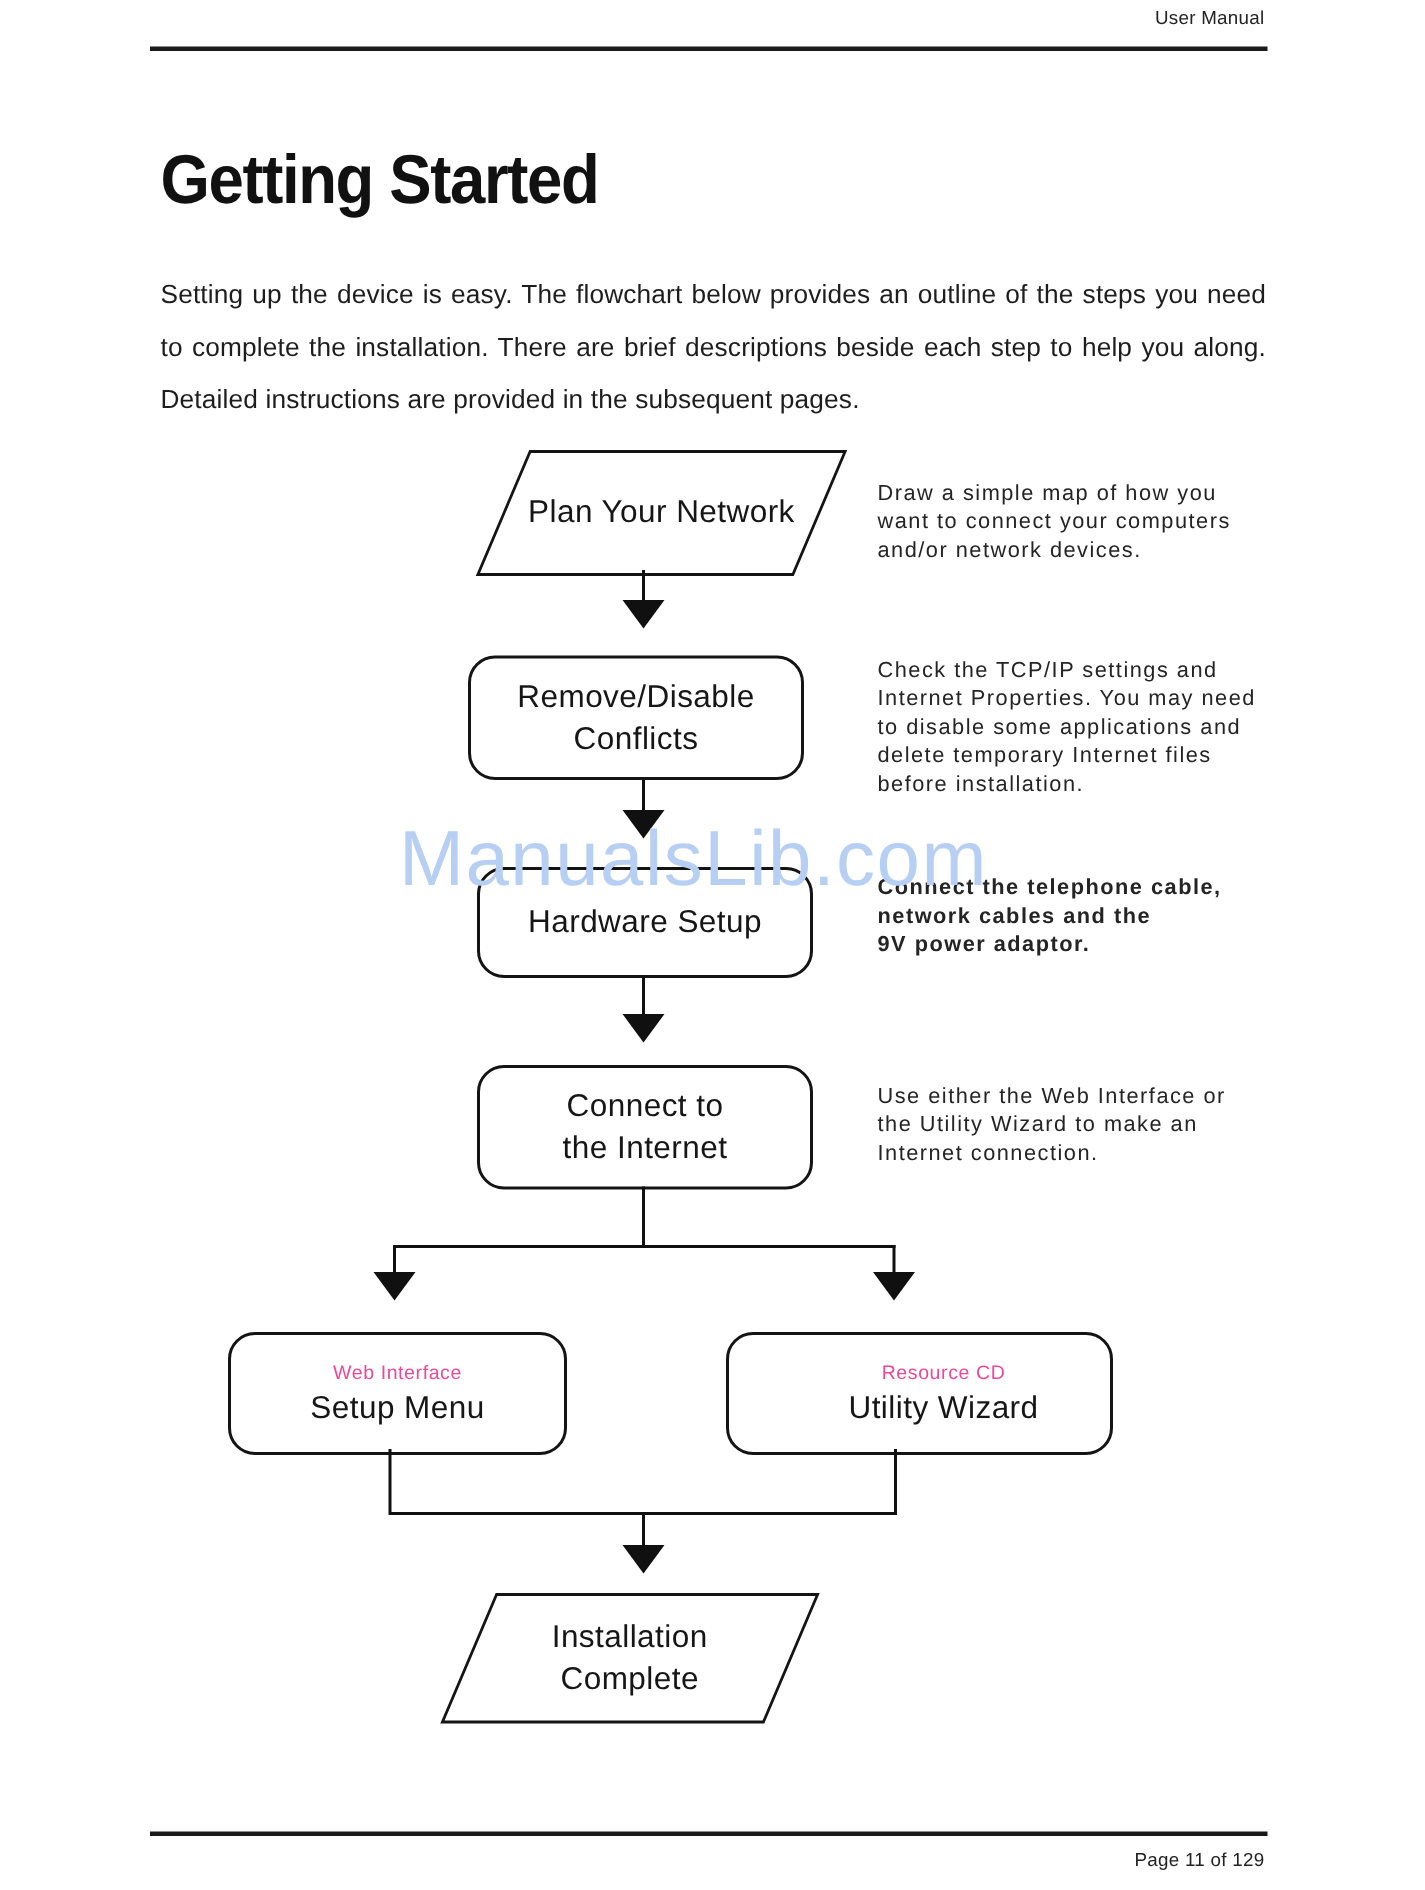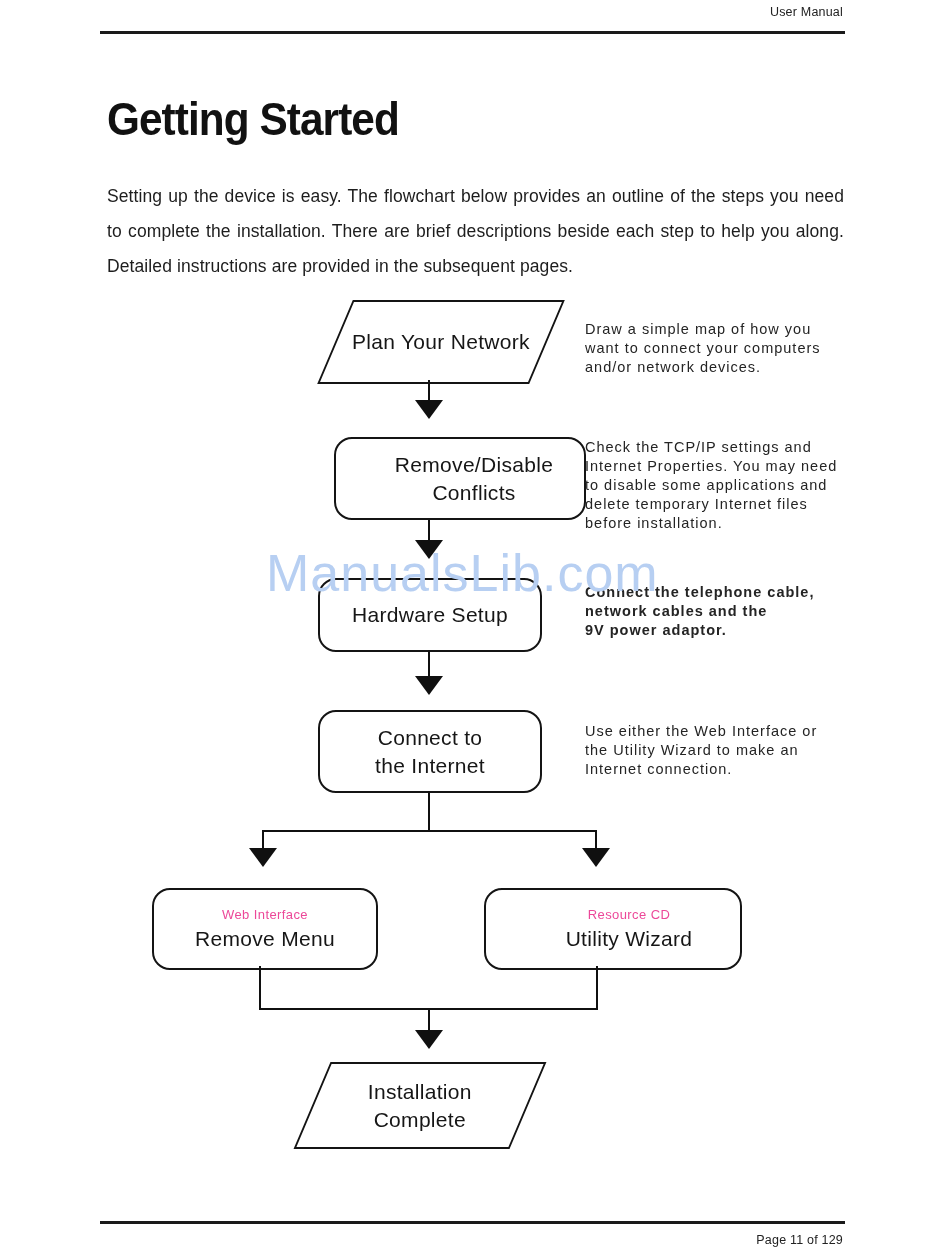--- a/index.html
+++ b/index.html
@@ -104,21 +104,21 @@
   <div class="fc-para" style="left:335px; top:300px; width:208px; height:80px;">
     <div class="lbl">Plan Your Network</div>
   </div>
   <div class="desc" style="top:320px;">Draw a simple map of how you
 want to connect your computers
 and/or network devices.</div>
 
   <div class="shaft-v" style="left:428px; top:380px; height:22px;"></div>
   <div class="arrowhead" style="left:415px; top:400px;"></div>
 
-  <div class="fc-box" style="left:334px; top:437px; width:220px; height:79px;padding-left:28px;">
+  <div class="fc-box" style="left:312px; top:437px; width:220px; height:79px;">
     <div class="lbl">Remove/Disable
 Conflicts</div>
   </div>
   <div class="desc" style="top:438px;">Check the TCP/IP settings and
 Internet Properties. You may need
 to disable some applications and
 delete temporary Internet files
 before installation.</div>
 
   <div class="shaft-v" style="left:428px; top:520px; height:20px;"></div>
@@ -144,21 +144,21 @@
 
   <div class="shaft-v" style="left:428px; top:791px; height:39px;"></div>
   <div class="shaft-h" style="left:262px; top:830px; width:335px;"></div>
   <div class="shaft-v" style="left:262px; top:830px; height:18px;"></div>
   <div class="arrowhead" style="left:249px; top:848px;"></div>
   <div class="shaft-v" style="left:595px; top:830px; height:18px;"></div>
   <div class="arrowhead" style="left:582px; top:848px;"></div>
 
   <div class="fc-box" style="left:152px; top:888px; width:222px; height:78px;">
     <div class="sub">Web Interface</div>
-    <div class="lbl">Remove Menu</div>
+    <div class="lbl">Setup Menu</div>
   </div>
 
   <div class="fc-box" style="left:484px; top:888px; width:222px; height:78px;padding-left:32px;">
     <div class="sub">Resource CD</div>
     <div class="lbl">Utility Wizard</div>
   </div>
 
   <div class="shaft-v" style="left:259px; top:966px; height:42px;"></div>
   <div class="shaft-v" style="left:596px; top:966px; height:42px;"></div>
   <div class="shaft-h" style="left:259px; top:1008px; width:339px;"></div>

